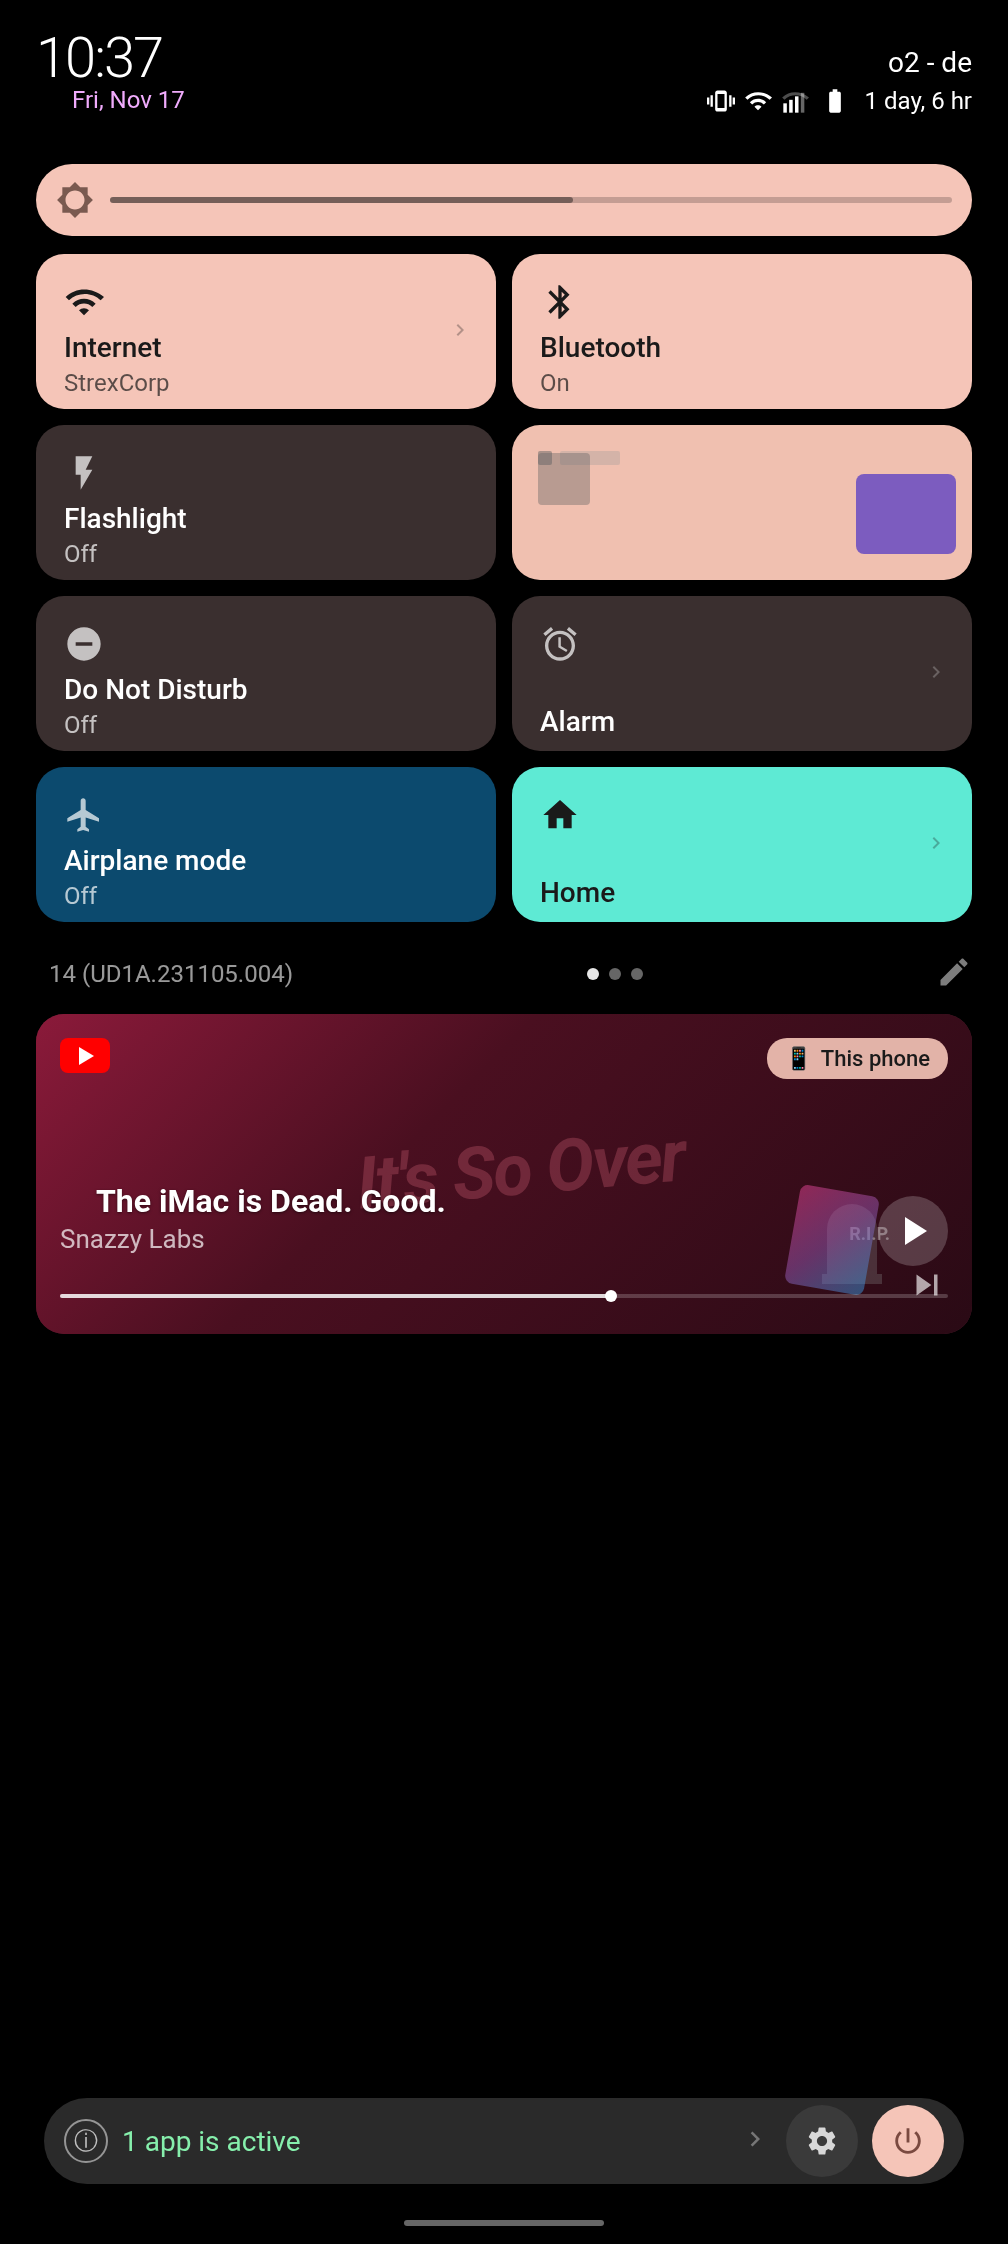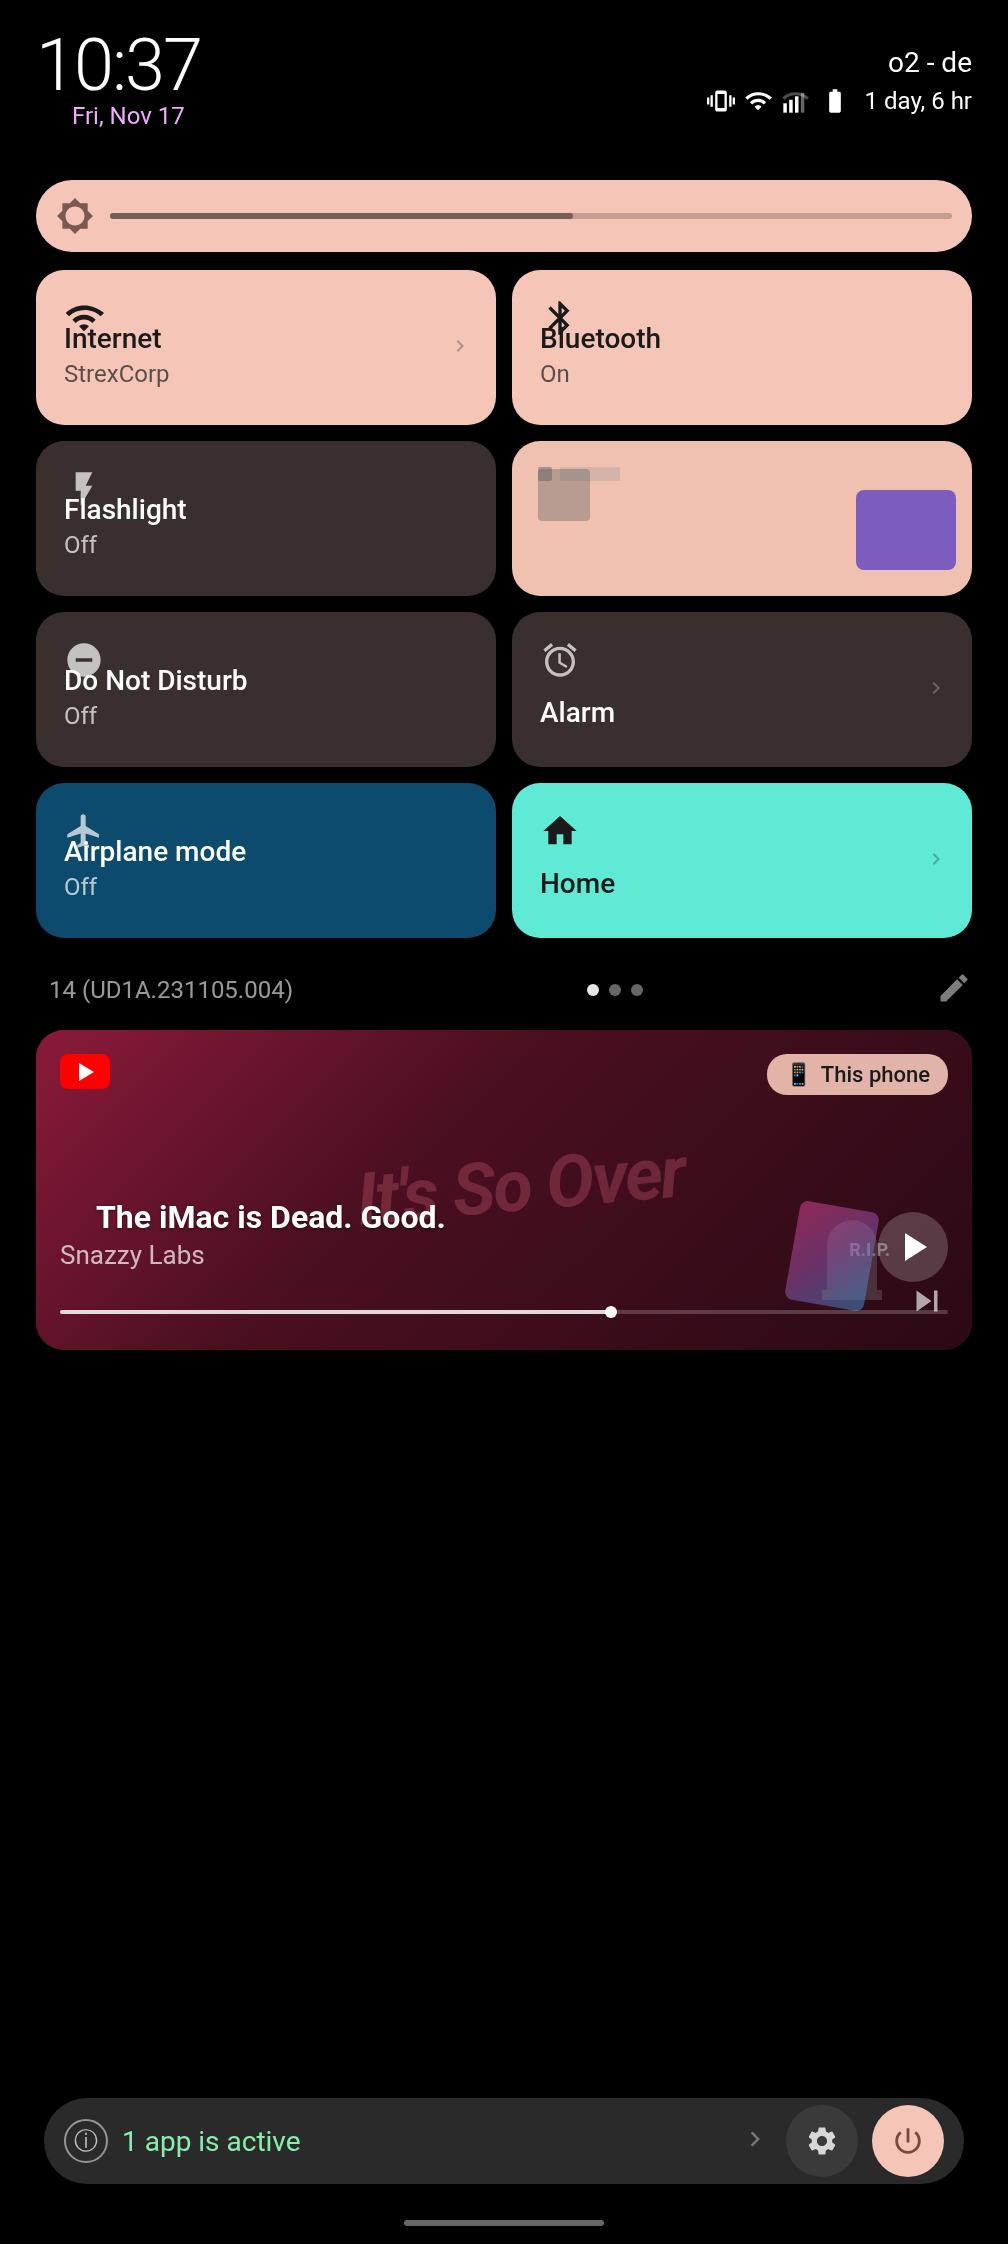--- a/index.html
+++ b/index.html
@@ -14,21 +14,21 @@
     }
 
     .status-bar {
       display: flex;
       justify-content: space-between;
       align-items: flex-start;
       padding: 30px 36px 10px 36px;
     }
 
     .time {
-      font-size: 72px;
+      font-size: 56px;
       font-weight: 300;
       letter-spacing: -2px;
       line-height: 1;
     }
 
     .status-right {
       display: flex;
       flex-direction: column;
       align-items: flex-end;
       padding-top: 16px;
@@ -93,21 +93,21 @@
     .tiles-grid {
       display: grid;
       grid-template-columns: 1fr 1fr;
       gap: 16px;
       padding: 0 36px;
       margin-bottom: 16px;
     }
 
     .tile {
       border-radius: 28px;
-      padding: 37px 28px;
+      padding: 12px 28px;
       display: flex;
       flex-direction: column;
       justify-content: flex-end;
       min-height: 155px;
       position: relative;
     }
 
     .tile-light {
       background: #f5c5b8;
       color: #1a1a1a;

